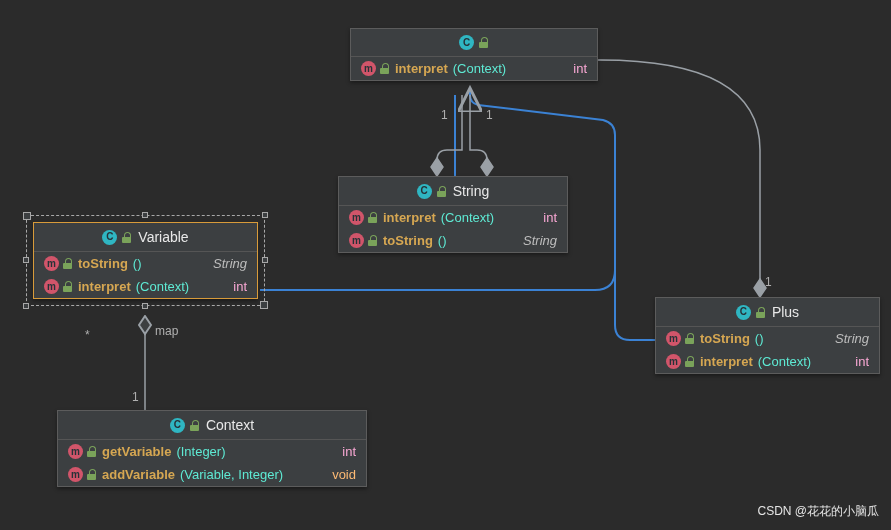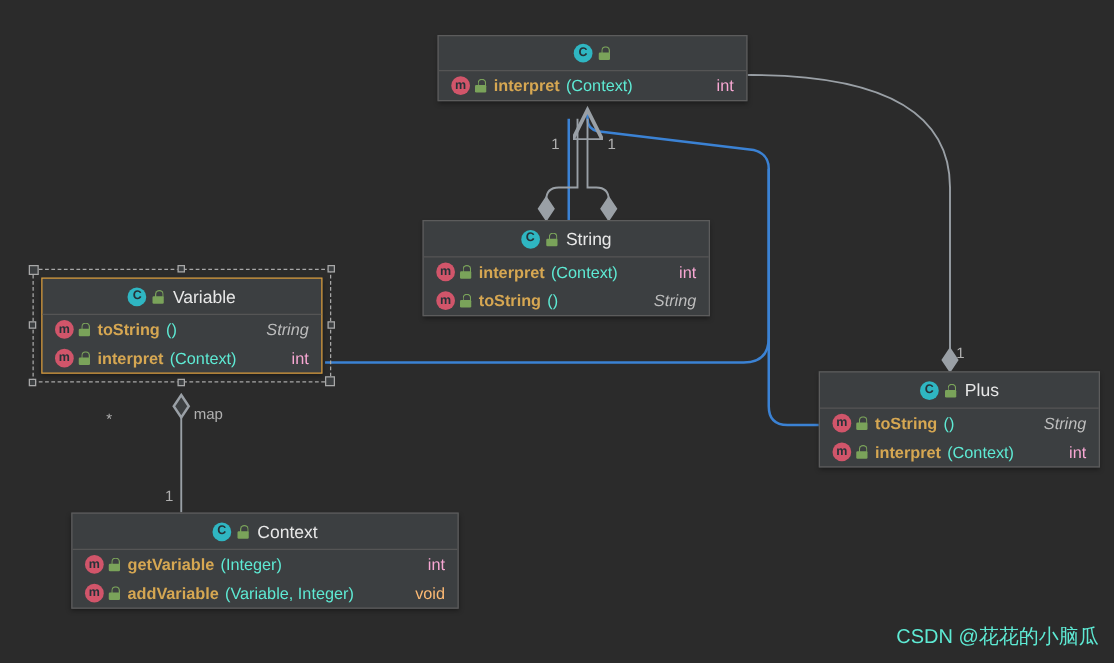--- a/index.html
+++ b/index.html
@@ -62,21 +62,21 @@
   .lock::after {
     content:""; position:absolute; top:0; left:3px; width:5px; height:5px;
     border:1.5px solid #7aa35a; border-bottom:none; border-radius:4px 4px 0 0;
   }
   .name  { color:#d6a752; font-weight:700; }
   .paren { color:#5eead4; }
   .ret-int    { color:#f9a8d4; }
   .ret-string { color:#bdbdbd;font-style:italic; }
   .ret-void   { color:#fdba74; }
   .edgelbl { position:absolute; color:#b0b0b0; font-size:12px; }
-  .watermark { position:absolute; right:12px; bottom:10px; color:#5eead4; font-size:16px;margin-top:20px; }
+  .watermark { position:absolute; right:12px; bottom:10px; color:#e5e5e5; font-size:12px;margin-top:20px; }
 </style>
 </head>
 <body>
 
 <svg class="connectors">
   <defs>
     <marker id="tri" markerWidth="14" markerHeight="12" refX="12" refY="6" orient="auto">
       <path d="M0,0 L12,6 L0,12 Z" fill="none" stroke="#9aa0a6" stroke-width="1.5"></path>
     </marker>
     <marker id="dia-open" markerWidth="14" markerHeight="10" refX="1" refY="5" orient="auto">

